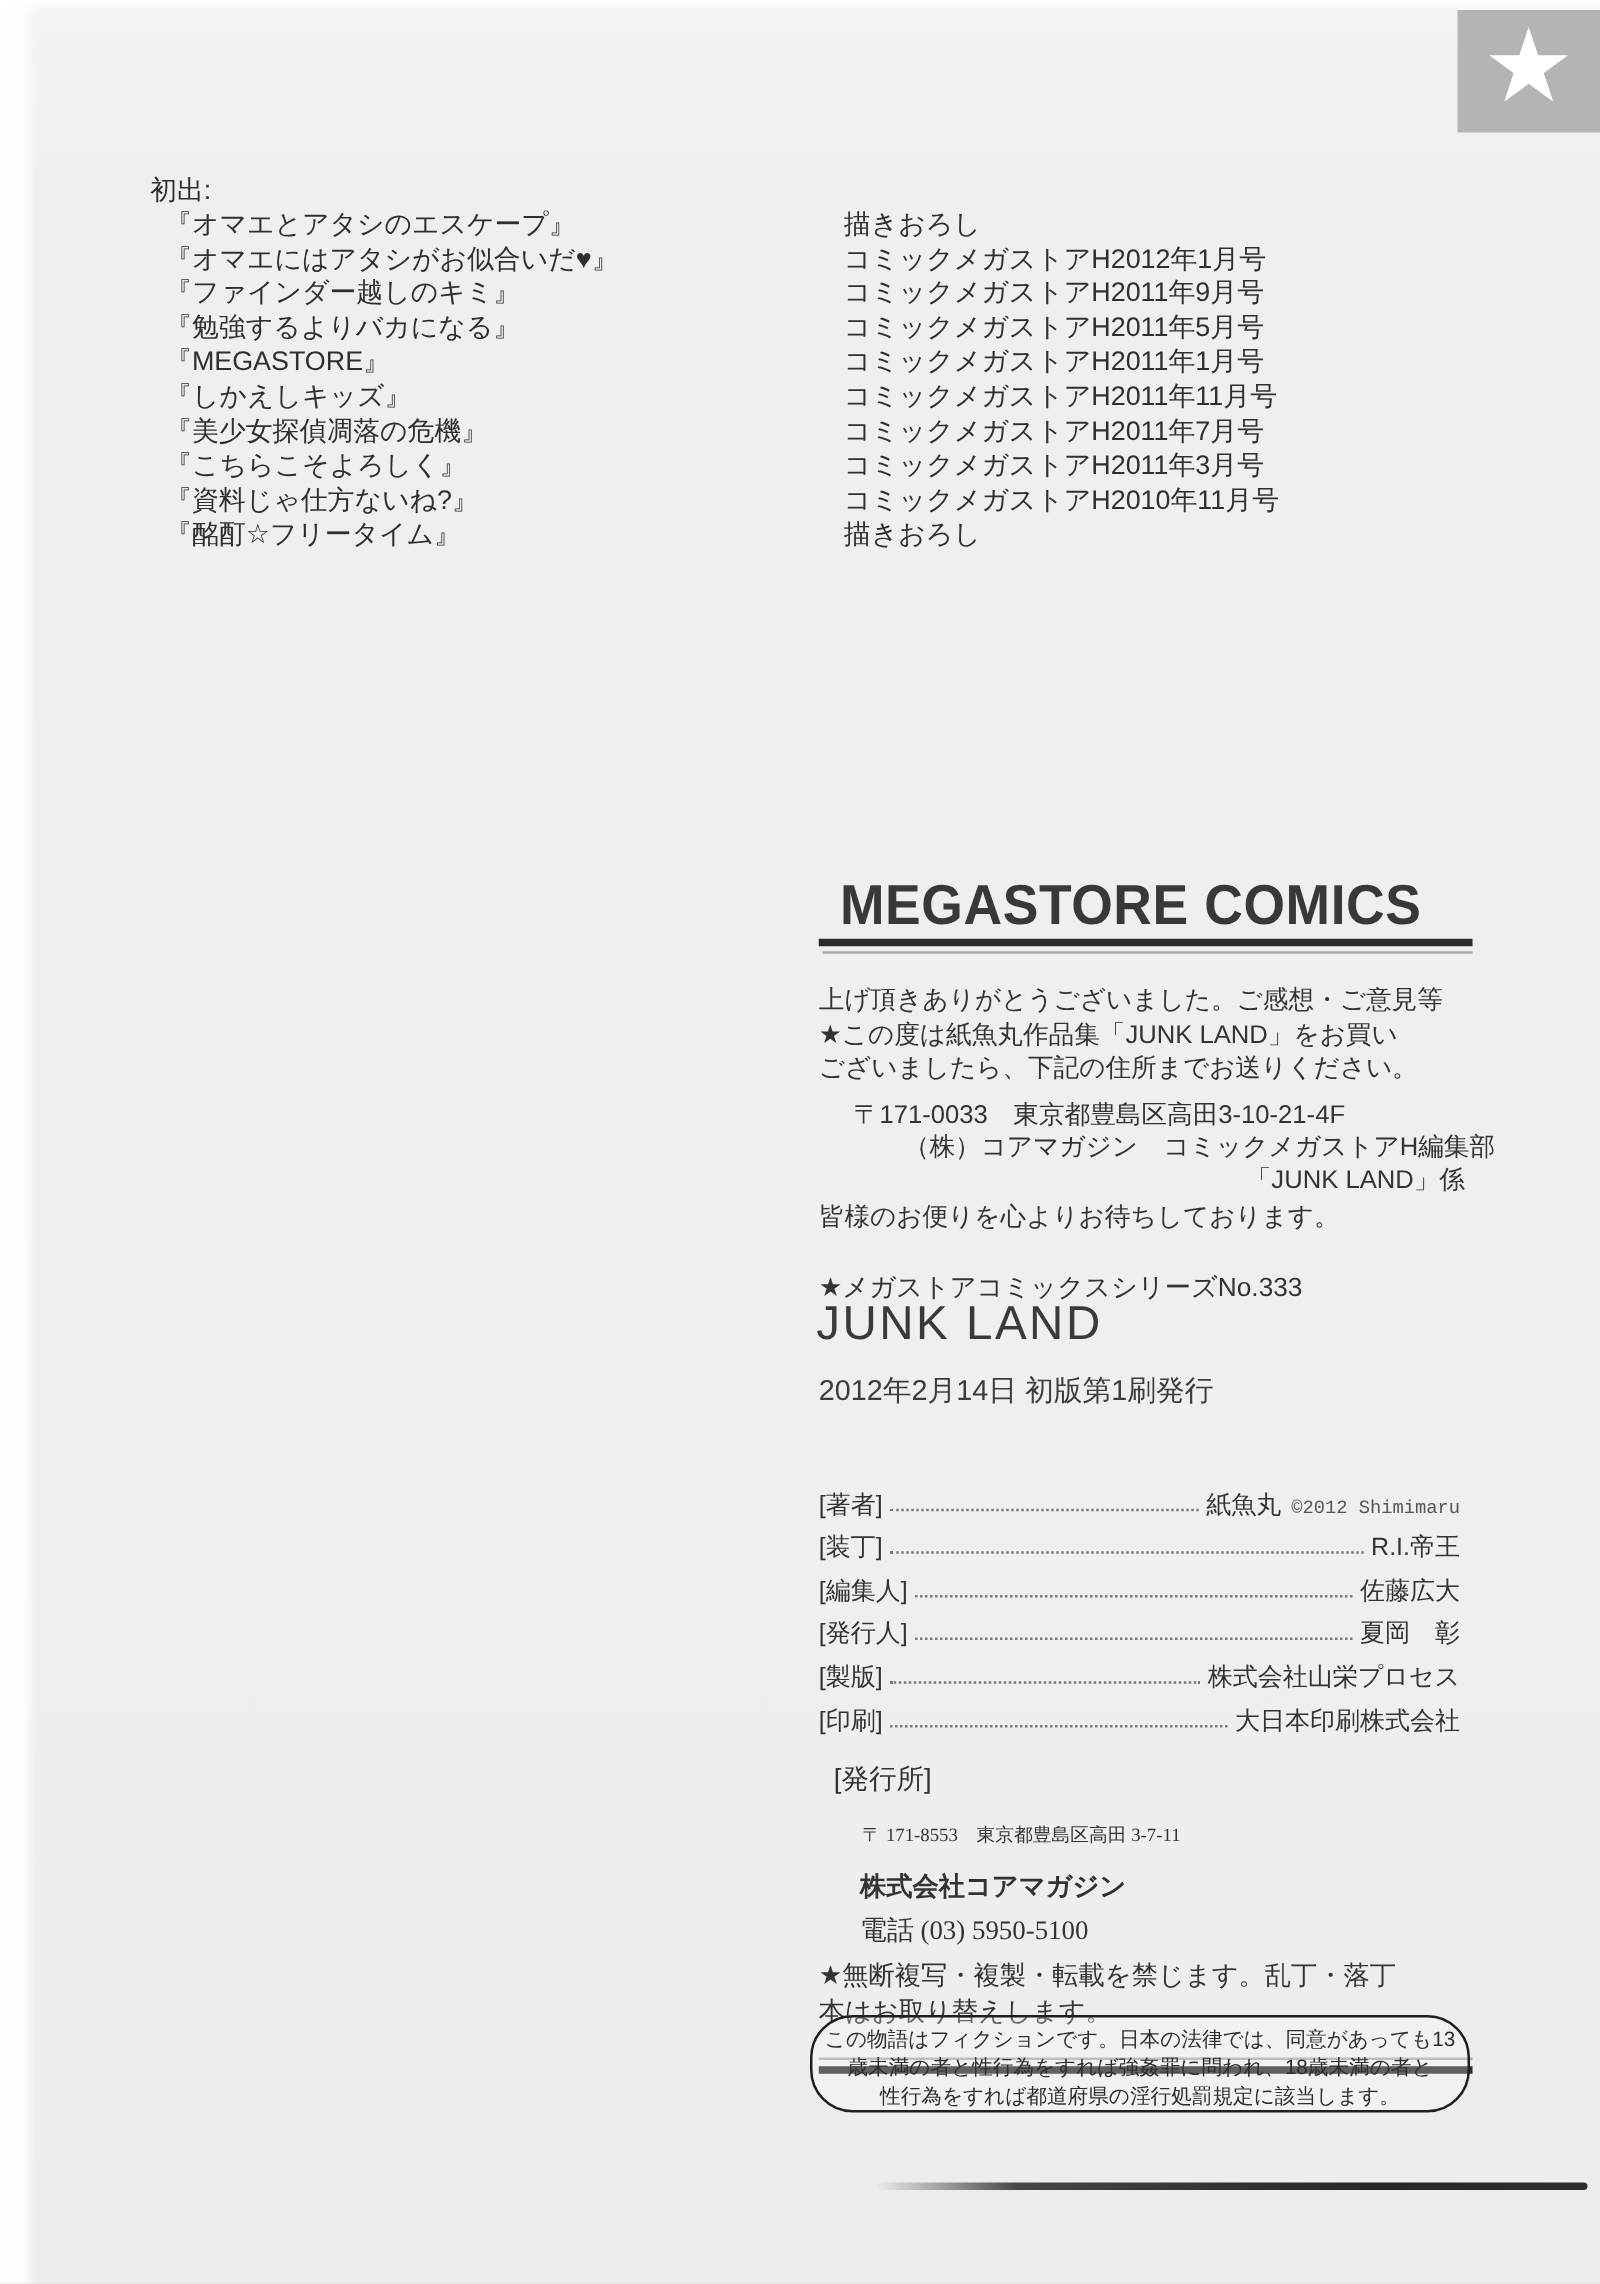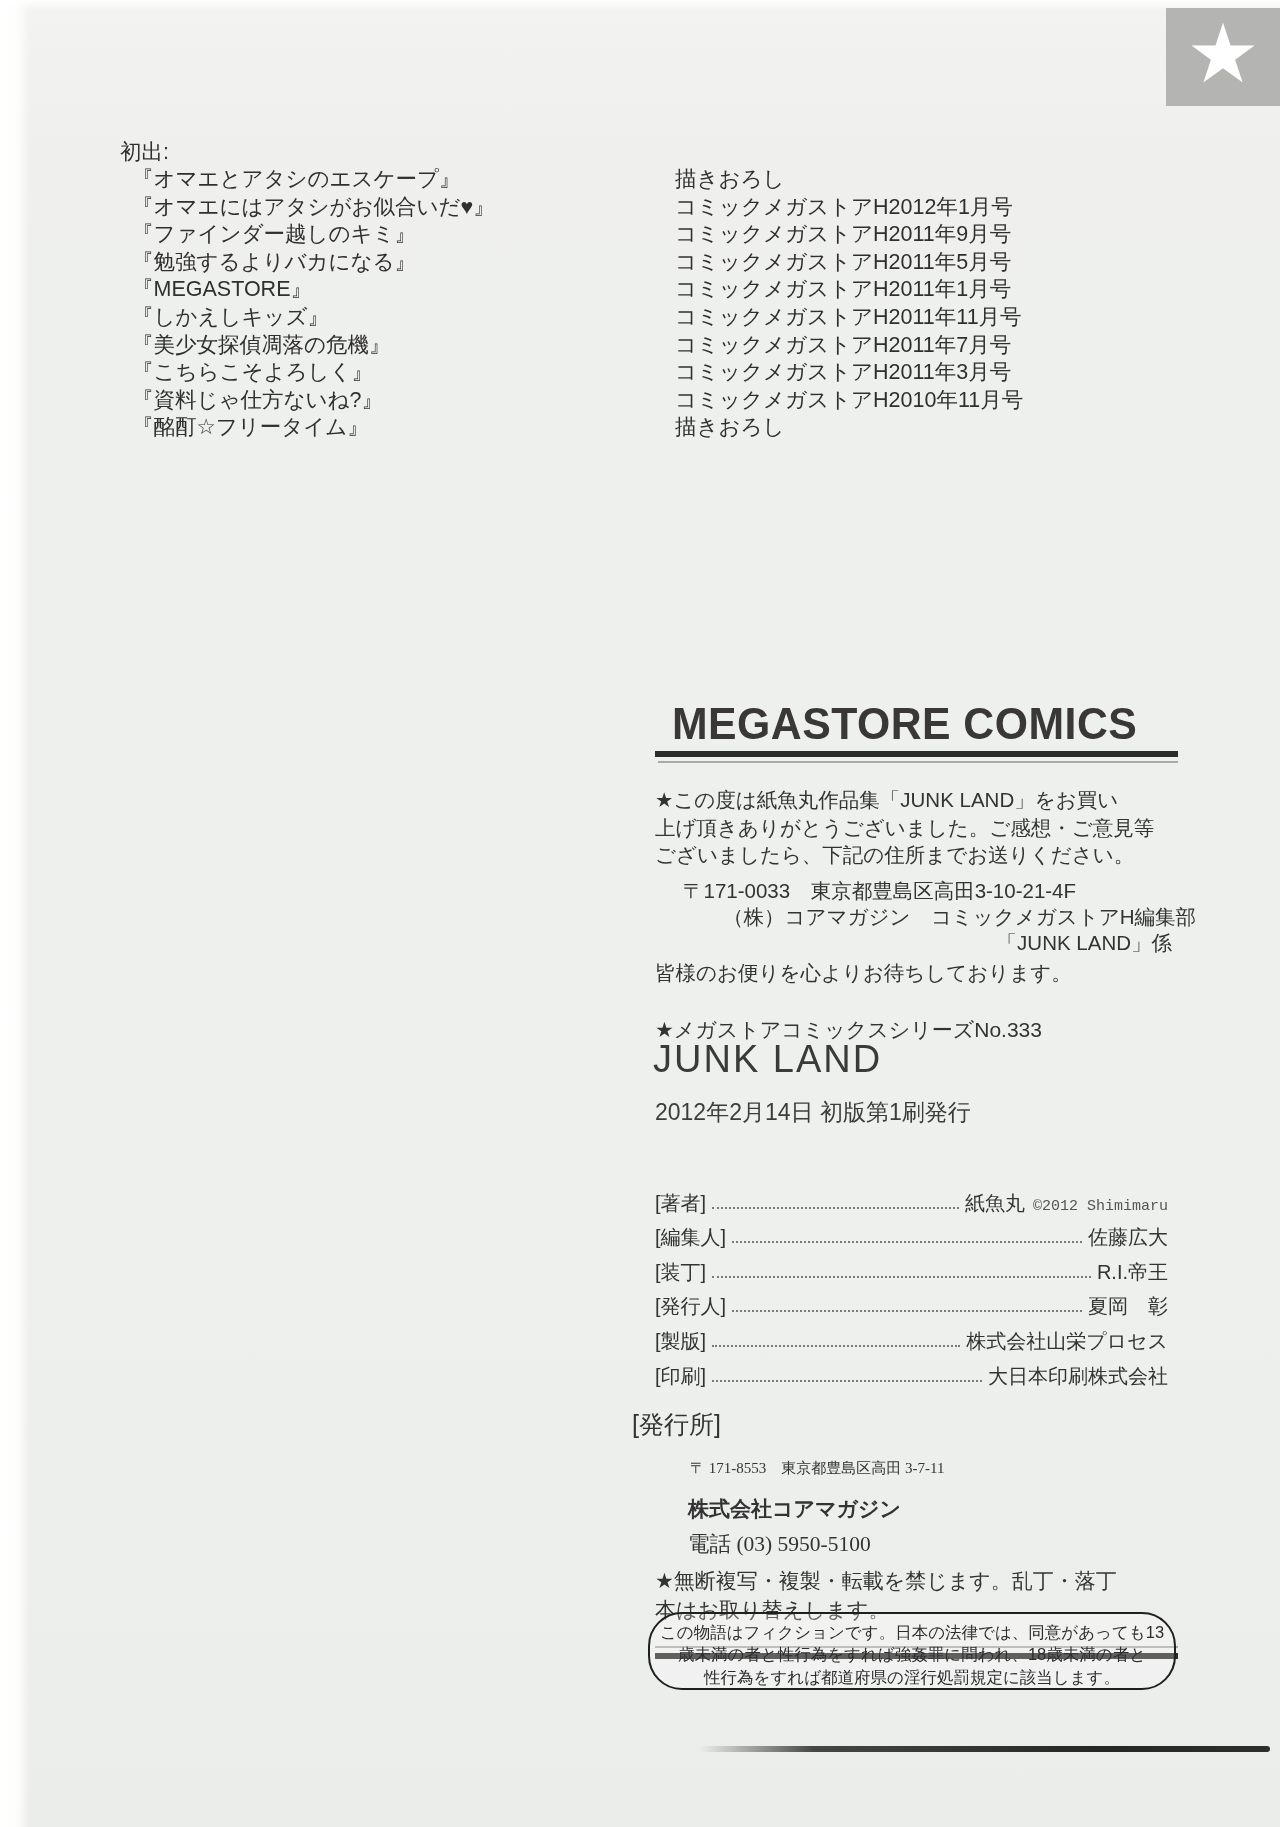--- a/index.html
+++ b/index.html
@@ -46,21 +46,21 @@
   .edition{left:655px;top:1097px;font-size:23px;color:#3c3c3c;}
 
   .credits{position:absolute;left:655px;top:1186px;width:513px;font-size:20px;color:#333;}
   .credit-row{display:flex;align-items:flex-end;height:34.6px;}
   .credit-label{white-space:nowrap;padding-bottom:4px;}
   .credit-leader{flex:1;border-bottom:2.5px dotted #7a7a7a;margin:0 6px 12px 6px;}
   .credit-value{white-space:nowrap;padding-bottom:4px;}
   .credit-note{font-family:Liberation Mono, monospace;font-size:15px;color:#555;
     margin-left:8px;}
 
-  .hakkosho{left:632px;top:1408px;font-size:25px;}
+  .hakkosho{left:667px;top:1408px;font-size:22px;}
   .pub-postal{left:690px;top:1459px;font-size:15px;font-family:"Liberation Serif","DejaVu Serif",serif;}
   .pub-company{left:688px;top:1495px;font-size:21px;font-weight:bold;}
   .pub-phone{left:688px;top:1529px;font-size:21.5px;font-family:"Liberation Serif","DejaVu Serif",serif;}
 
   .warning{position:absolute;left:655px;top:1567px;width:527px;font-size:21px;line-height:28.5px;color:#333;}
 
   .fiction-box{position:absolute;left:648px;top:1612px;width:524px;height:74px;
     border:2.5px solid #1f1f1f;border-radius:34px;background:rgba(255,255,255,0.25);
     display:flex;flex-direction:column;justify-content:flex-end;align-items:center;
     font-size:16.5px;line-height:22.5px;color:#2d2d2d;text-align:center;}
@@ -120,48 +120,48 @@
       <span class="sho-title">『酩酊☆フリータイム』</span>
       <span class="sho-source">描きおろし</span>
     </div>
   </div>
 
   <div class="logo-text">MEGASTORE COMICS</div>
   <div class="rule thick" id="rule-thick-top"></div>
   <div class="rule thin" id="rule-thin-top"></div>
 
   <div class="thanks">
+    <div>上げ頂きありがとうございました。ご感想・ご意見等</div>
     <div>★この度は紙魚丸作品集「JUNK LAND」をお買い</div>
-    <div>上げ頂きありがとうございました。ご感想・ご意見等</div>
     <div>ございましたら、下記の住所までお送りください。</div>
   </div>
   <div class="jline addr1">〒171-0033　東京都豊島区高田3-10-21-4F</div>
   <div class="jline addr2">（株）コアマガジン　コミックメガストアH編集部</div>
   <div class="jline waiting">皆様のお便りを心よりお待ちしております。</div>
   <div class="jline addr3">「JUNK LAND」係</div>
 
   <div class="jline series">★メガストアコミックスシリーズNo.333</div>
   <div class="jline book-title">JUNK LAND</div>
   <div class="jline edition">2012年2月14日 初版第1刷発行</div>
 
   <div class="credits">
     <div class="credit-row">
       <span class="credit-label">[著者]</span>
       <span class="credit-leader"></span>
       <span class="credit-value"><span>紙魚丸</span><span class="credit-note">©2012 Shimimaru</span></span>
     </div>
     <div class="credit-row">
+      <span class="credit-label">[装丁]</span>
+      <span class="credit-leader"></span>
+      <span class="credit-value">R.I.帝王</span>
+    </div>
+    <div class="credit-row">
       <span class="credit-label">[編集人]</span>
       <span class="credit-leader"></span>
       <span class="credit-value">佐藤広大</span>
-    </div>
-    <div class="credit-row">
-      <span class="credit-label">[装丁]</span>
-      <span class="credit-leader"></span>
-      <span class="credit-value">R.I.帝王</span>
     </div>
     <div class="credit-row">
       <span class="credit-label">[発行人]</span>
       <span class="credit-leader"></span>
       <span class="credit-value">夏岡　彰</span>
     </div>
     <div class="credit-row">
       <span class="credit-label">[製版]</span>
       <span class="credit-leader"></span>
       <span class="credit-value">株式会社山栄プロセス</span>

